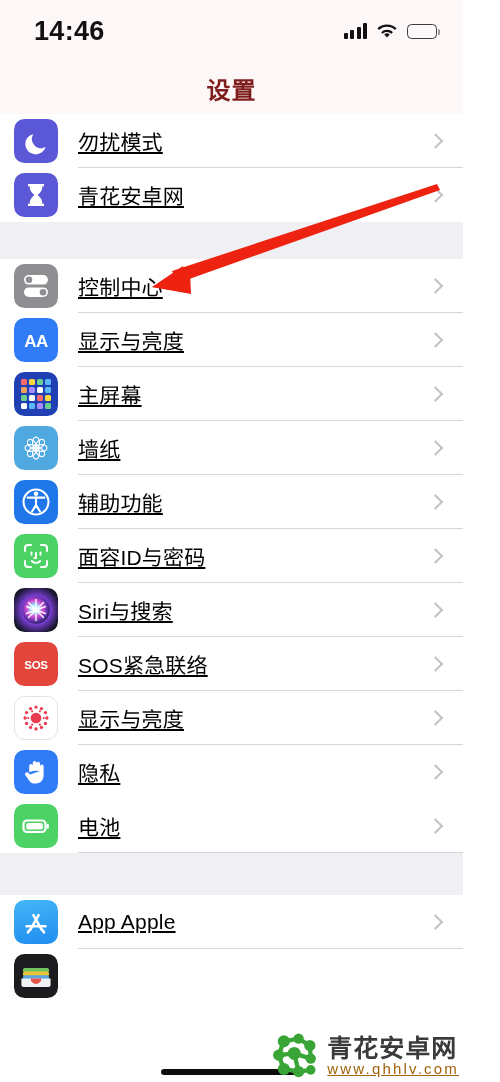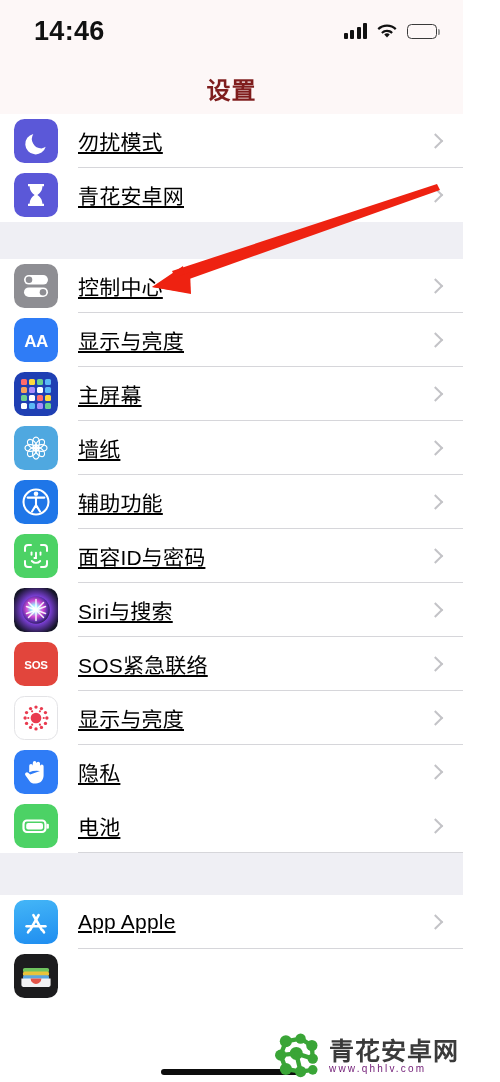--- a/index.html
+++ b/index.html
@@ -228,23 +228,24 @@
   }
   .wm-logo { width: 52px; height: 52px; display: block; }
   .wm-text { display: flex; flex-direction: column; line-height: 1.05; }
   .wm-title {
     font-size: 25px;
     font-weight: 700;
     color: #3a3a3a;
     letter-spacing: 1px;
   }
   .wm-url {
-    font-size: 10px;
-    color: #701a75;
+    font-size: 15px;
+    color: #a16207;
     letter-spacing: 2.2px;
+    text-decoration: underline;
   }
 </style>
 </head>
 <body>
 
 <div id="screen">
 
   <div class="status-bar">
     <div class="status-time">14:46</div>
     <div class="status-right">

